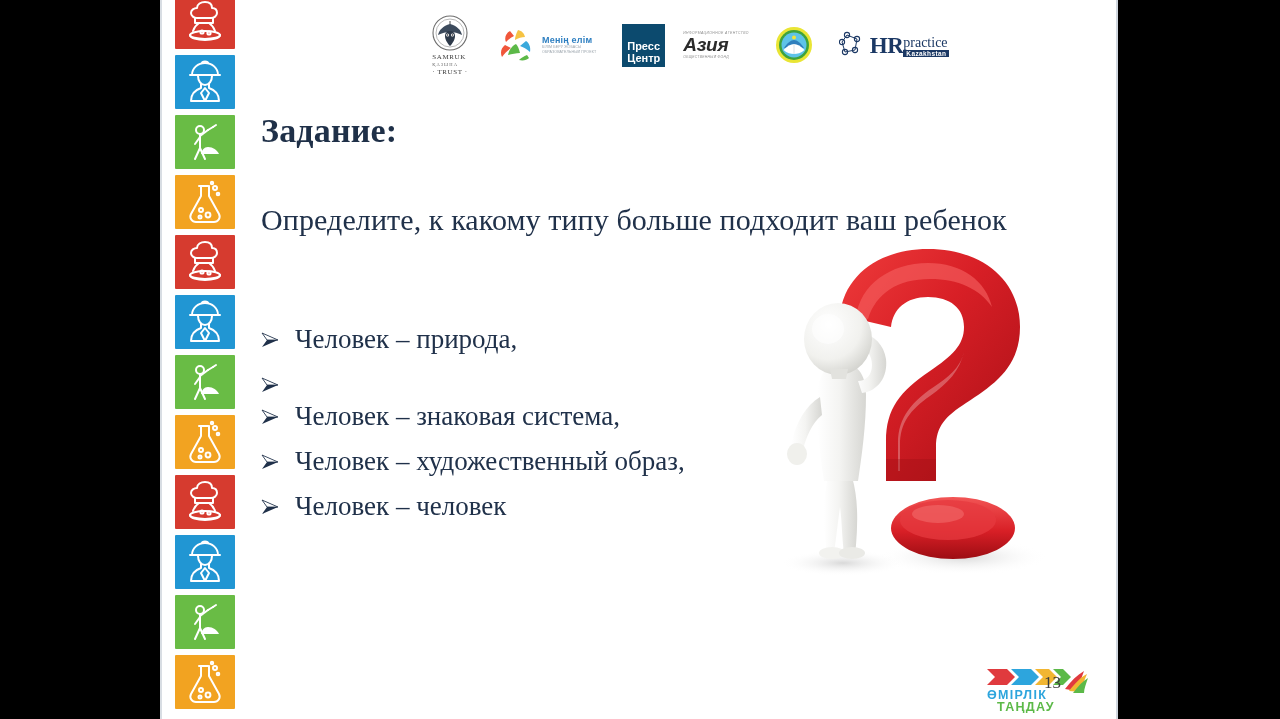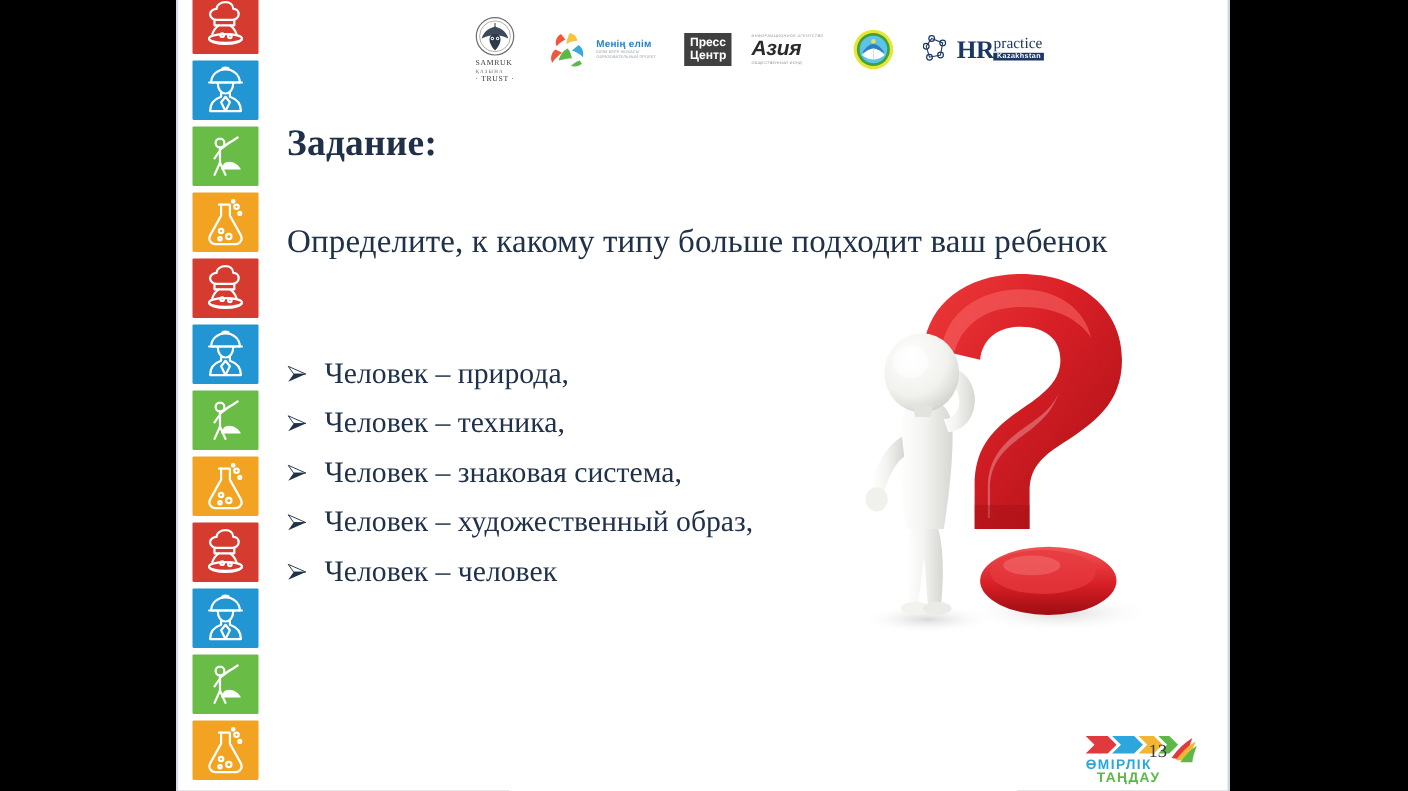--- a/index.html
+++ b/index.html
@@ -97,27 +97,27 @@
   .menin-sub {
     font-family: "Liberation Sans", sans-serif;
     font-size: 3.6px;
     color: #9aa3ab;
     line-height: 4.6px;
     letter-spacing: .1px;
   }
 
   .press-wrap { display:flex; align-items:center; }
   .press-box {
-    background: #404040;
+    background: #0c4a6e;
     color: #ffffff;
     font-family: "Liberation Sans", sans-serif;
     font-weight: bold;
     font-size: 11px;
     line-height: 12px;
-    padding: 3px 5px 3px 5px;
+    padding: 16px 5px 3px 5px;
     text-align: left;
   }
   .azia-col { display:flex; flex-direction:column; padding-left:18px;font-style:italic; }
   .azia-top {
     font-family: "Liberation Sans", sans-serif;
     font-size: 3.4px;
     color: #8d8d8d;
     letter-spacing: .4px;
   }
   .azia-main {
@@ -129,21 +129,21 @@
     letter-spacing: -.3px;
   }
   .azia-bot {
     font-family: "Liberation Sans", sans-serif;
     font-size: 3.4px;
     color: #8d8d8d;
     letter-spacing: .3px;
   }
 
   .hr-wrap { display:flex; align-items:center; gap:3px; }
-  .hr-txt { display:flex; align-items:flex-start; }
+  .hr-txt { display:flex; align-items:flex-end; }
   .hr-big {
     font-family: "Liberation Serif", serif;
     font-weight: bold;
     font-size: 23px;
     color: #1b3864;
     line-height: 23px;
     letter-spacing: -.5px;
   }
   .hr-right { display:flex; flex-direction:column; }
   .hr-practice {
@@ -514,21 +514,20 @@
           </span>
           <span>Человек – природа,</span>
         </li>
         <li>
           <span class="bullet-arrow">
             <svg width="18" height="16" viewBox="0 0 18 16">
               <path d="M1 1 L17 8 L1 15 L6 8 Z" fill="#20314a"></path>
               <path d="M1 1 L17 8 L6 8 Z" fill="#ffffff" stroke="#20314a" stroke-width="0.8"></path>
             </svg>
           </span>
-          <span>Человек – техника,</span>
         </li>
         <li>
           <span class="bullet-arrow">
             <svg width="18" height="16" viewBox="0 0 18 16">
               <path d="M1 1 L17 8 L1 15 L6 8 Z" fill="#20314a"></path>
               <path d="M1 1 L17 8 L6 8 Z" fill="#ffffff" stroke="#20314a" stroke-width="0.8"></path>
             </svg>
           </span>
           <span>Человек – знаковая система,</span>
         </li>

